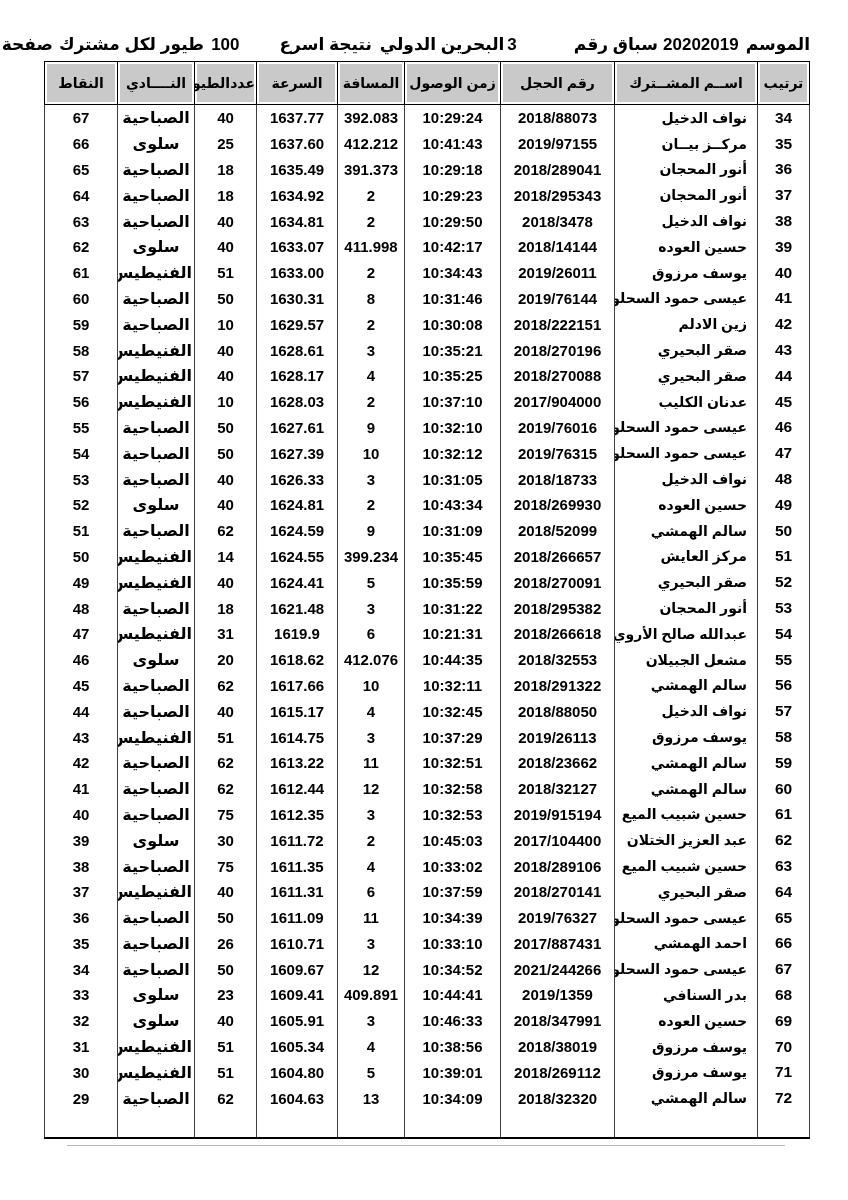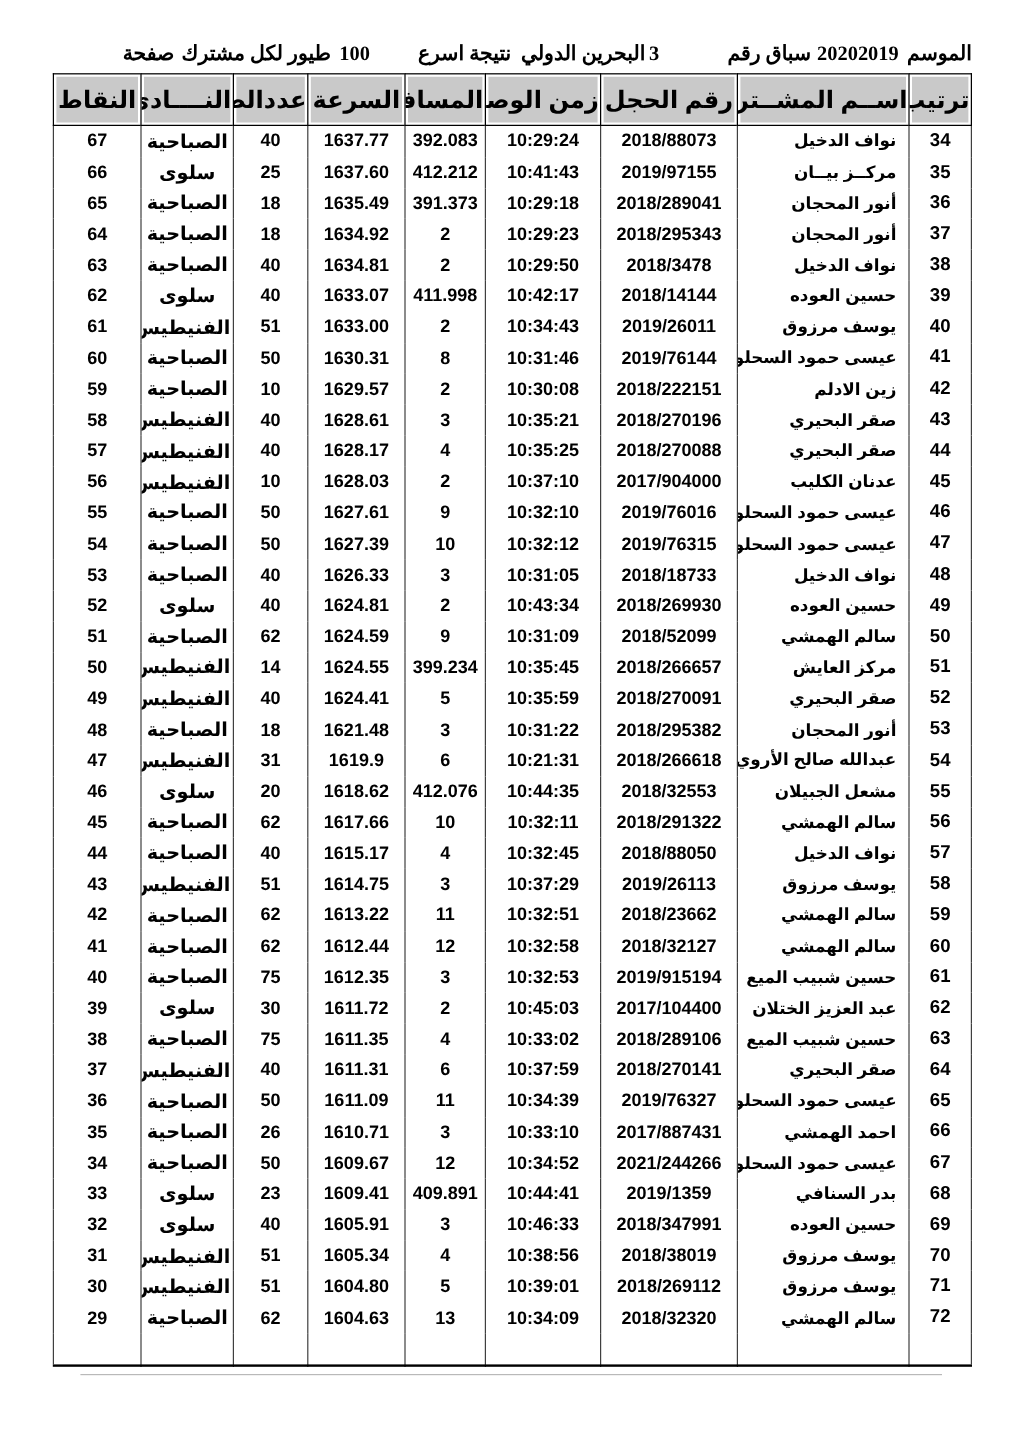--- a/index.html
+++ b/index.html
@@ -10,42 +10,42 @@
     -webkit-font-smoothing:antialiased;
   }
   .page{position:relative;width:848px;height:1200px;direction:rtl;}
   
   .title-row{
     display:flex;flex-direction:row;align-items:baseline;
     direction:rtl;
     padding:34px 38px 0 40px;
     font-size:17px;font-weight:bold;white-space:nowrap;
   }
-  .title-row .t{display:inline-block;font-family:Liberation Serif, serif;}
+  .title-row .t{display:inline-block;}
   .ml7{margin-left:7px;}  .ml5{margin-left:5px;}
   .ml57{margin-left:57px;}.ml3{margin-left:3px;}
   .ml8{margin-left:8px;}  .ml40{margin-left:40px;text-align:right;}
   .ml6{margin-left:6px;}
   
   .table-wrap{padding:6px 38px 0 45px;}
   table.race{
     width:765px;table-layout:fixed;border-collapse:collapse;
     direction:rtl;
     border:1.5px solid #000;border-bottom:2.5px solid #000;
   }
   col.c-rank{width:52px;}  col.c-name{width:143px;}
   col.c-ring{width:114px;} col.c-time{width:96px;}
   col.c-dist{width:67px;}  col.c-speed{width:81px;}
   col.c-birds{width:62px;} col.c-club{width:77px;}
   col.c-pts{width:73px;}
   thead th{
     background:#c9c9c9;
     border:1px solid #000;
     box-shadow:inset 0 0 0 2px #ffffff;
-    height:42px;font-size:20px;font-weight:bold;
+    height:42px;font-size:14px;font-weight:bold;
     text-align:center;vertical-align:middle;padding:0 1px;
     white-space:nowrap;overflow:hidden;
   }
   tbody td{
     border-left:1px solid #3f3f3f;border-right:1px solid #3f3f3f;
     border-top:none;border-bottom:none;
     height:25.8px;padding:0 2px;
     text-align:center;vertical-align:middle;
     font-size:15px;font-weight:bold;white-space:nowrap;overflow:hidden;
   }

